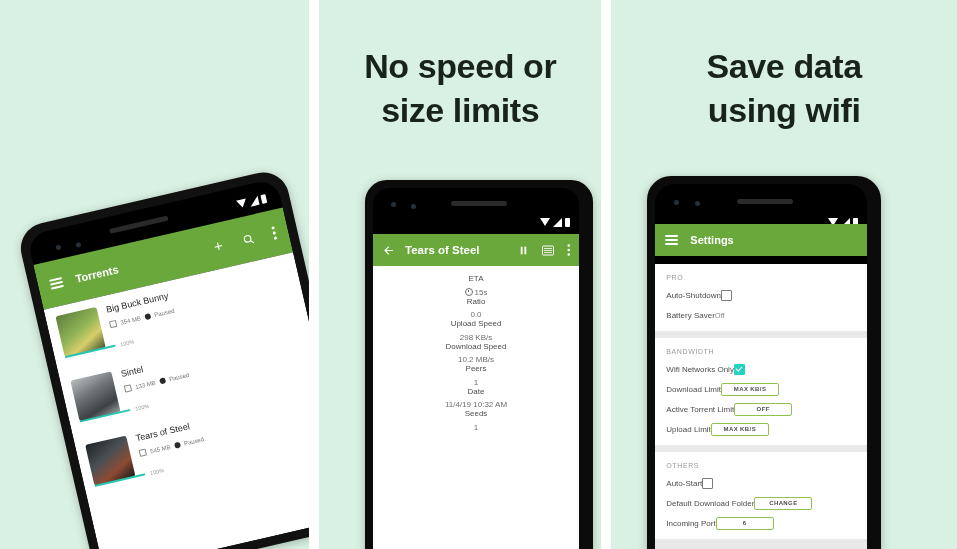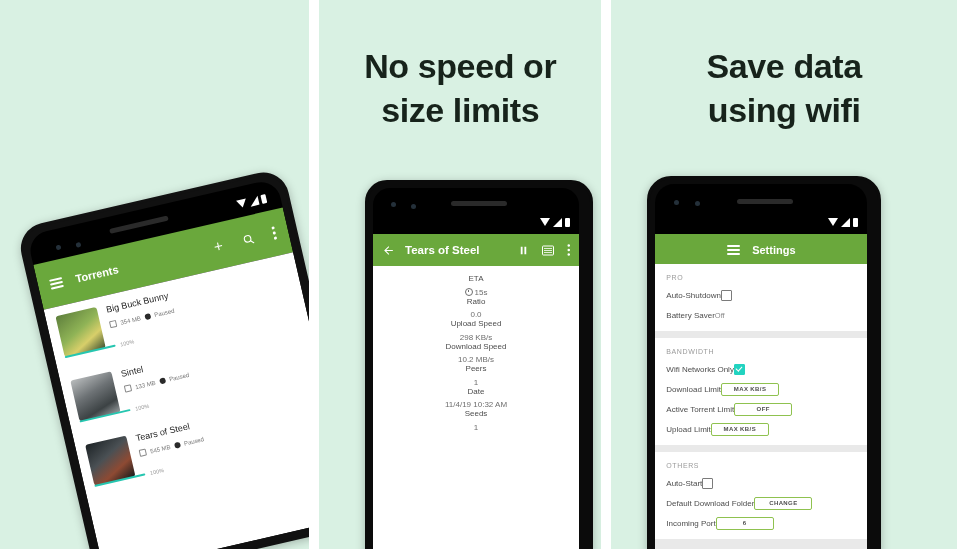--- a/index.html
+++ b/index.html
@@ -94,21 +94,21 @@
   .clockic:after{content:"";position:absolute;left:2px;top:1px;width:1px;height:2px;background:#6e6e6e;}
 
   
   .phone3{left:36px;top:176px;width:228px;height:373px;border-radius:24px 24px 0 0;
           border:3px solid #0b0b0b;background:#0b0b0b;}
   .p3-inner{position:absolute;left:5px;top:5px;width:212px;height:365px;border-radius:19px 19px 0 0;
             overflow:hidden;background:#000;}
   .p3-cam1{left:19px;top:16px;} .p3-cam2{left:40px;top:17px;}
   .p3-spk{left:82px;top:15px;width:56px;}
   .p3-status{left:0;top:32px;width:100%;height:12px;padding-right:9px;box-sizing:border-box;}
-  .p3-appbar{left:0;top:50px;width:100%;height:30px;padding:16px 10px;box-sizing:border-box;justify-content:center;}
+  .p3-appbar{left:0;top:40px;width:100%;height:30px;padding:16px 10px;box-sizing:border-box;}
   .p3-appbar .title{font-size:11px;margin-left:12px;}
   .p3-body{position:absolute;left:0;top:80px;width:100%;bottom:0;background:#e9e9e9;}
   .card{background:#fff;margin-bottom:7px;padding:5px 0 6px 0;}
   .sect-h{font-size:7px;color:#9b9b9b;letter-spacing:.6px;padding:5px 11px 4px 11px;}
   .srow{display:flex;align-items:center;
         padding:0 11px;height:20px;font-size:8px;color:#4d4d4d;}
   .sval{font-size:7.5px;color:#8a8a8a;}
   .chk{width:9px;height:9px;border:1.2px solid #7b7b7b;border-radius:1px;background:#fff;}
   .chk.on{background:#22d3c0;border-color:#22d3c0;position:relative;}
   .chk.on:after{content:"";position:absolute;left:2.5px;top:0.5px;width:2.5px;height:5px;

